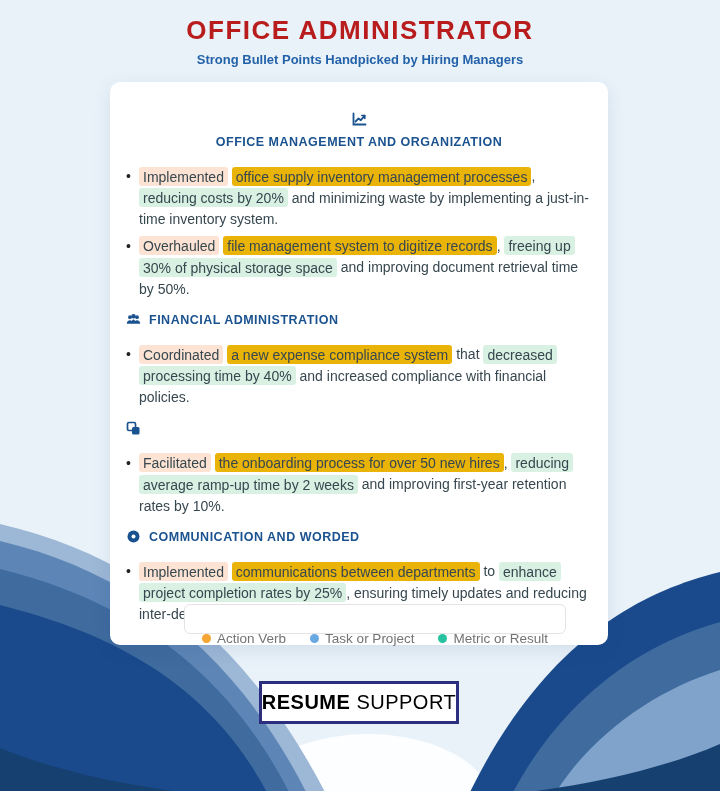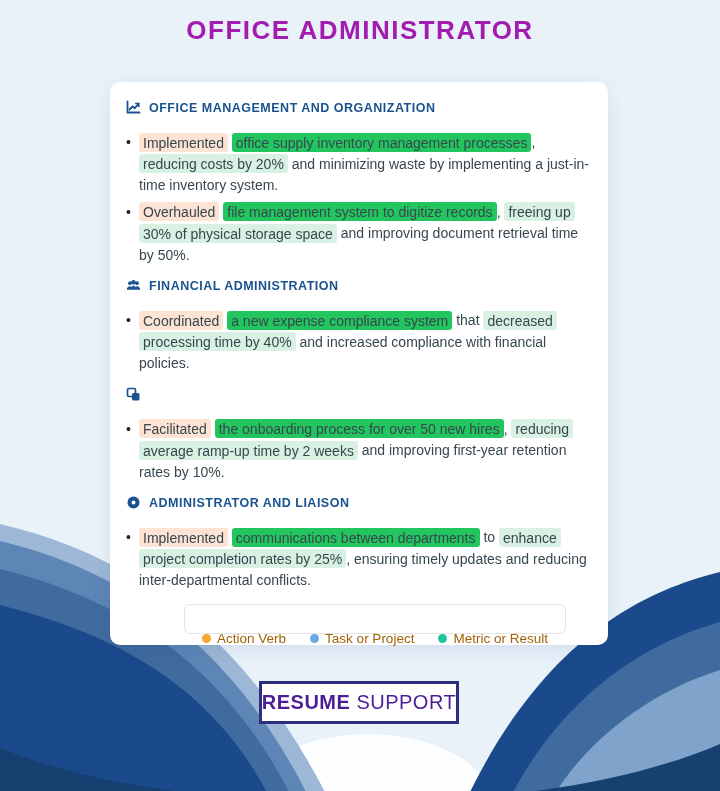--- a/index.html
+++ b/index.html
@@ -8,63 +8,63 @@
     position:relative; width:720px; height:791px; margin:0 auto;
     background:#E9F2F9; overflow:hidden;
     font-family:"Liberation Sans", sans-serif;
   }
   .waves { position:absolute; inset:0; z-index:1; }
   .waves svg { display:block; width:100%; height:100%; }
 
   .header { position:absolute; top:0; left:0; width:100%; text-align:center; z-index:2; }
   .title {
     margin-top:15px; font-size:26px; font-weight:800; letter-spacing:1.5px;
-    color:#a21caf;
+    color:#b91c1c;
   }
   .subtitle { margin-top:6px; font-size:13px; font-weight:700; color:#2362A9; }
 
   .card {
     position:absolute; left:110px; top:82px; width:498px; height:563px;
     background:#ffffff; border-radius:10px; z-index:2;
     box-shadow:0 5px 18px rgba(20,60,120,.10);
     padding:18px 16px; 
   }
   .section-heading {
     display:flex; align-items:center; gap:8px;
     color:#1A528F; font-size:12.5px; font-weight:800; letter-spacing:.5px;
     margin-top:12px;
   }
-  .section:first-child .section-heading { margin-top:0; }
+  .section:first-child .section-heading { margin-top:12px;flex-direction:column; }
   .section-heading svg { flex:0 0 auto; display:block; }
   .bullets { margin-top:17px; }
   .bullet { display:flex; gap:7px; font-size:14px; line-height:21.5px; color:#37474F; margin-top:5px; }
   .bullet:first-child { margin-top:0; }
   .bullet .marker { flex:0 0 auto; color:#222; width:6px; }
   .bullet p { flex:1 1 auto; }
   .hl {
     padding:1.5px 4px; border-radius:3px;
     -webkit-box-decoration-break:clone; box-decoration-break:clone;
   }
   .hl-action { background:#FCE3D3; }
-  .hl-task   { background:#22c55e; }
+  .hl-task   { background:#eab308; }
   .hl-metric { background:#D9F1E3; }
 
   .legend {
     position:absolute; left:74px; bottom:11px; width:382px; height:30px;
     background:#fff; border:1px solid #E4E4E4; border-radius:6px;
     display:flex; align-items:center; justify-content:center; gap:24px;
   }
-  .legend-item { display:flex; align-items:center; gap:6px; font-size:13.5px; font-weight:500; color:#a16207;margin-top:38px; }
+  .legend-item { display:flex; align-items:center; gap:6px; font-size:13.5px; font-weight:500; color:#737373;margin-top:38px; }
   .legend-dot { width:9px; height:9px; border-radius:50%; }
 
   .logo {
     position:absolute; left:259px; top:681px; width:200px; height:43px; z-index:3;
     background:#fff; border:3px solid #2B2F7E;
     display:flex; align-items:center; justify-content:center; gap:6px;
-    color:#4c1d95; font-size:20px; letter-spacing:.5px;
+    color:#000000; font-size:20px; letter-spacing:.5px;
   }
   .logo .bold { font-weight:800; }
   .logo .reg  { font-weight:400; }
 </style>
 </head>
 <body>
 
 <div class="page">
 
   <div class="waves">
@@ -79,20 +79,21 @@
       <path d="M720,572 C630,594 540,650 470,792 L470,900 L730,900 Z" fill="#1A4A8C"></path>
       <path d="M720,622 C640,644 560,700 510,798 L510,900 L730,900 Z" fill="#3F6B9F"></path>
       <path d="M720,670 C650,692 585,740 550,802 L550,900 L730,900 Z" fill="#7FA3CB"></path>
 
       <path d="M0,748 C180,822 540,822 720,744 L720,900 L0,900 Z" fill="#16406F"></path>
     </svg>
   </div>
 
   <div class="header">
     <div class="title">OFFICE ADMINISTRATOR</div>
+    <div class="subtitle">Strong Bullet Points Handpicked by Hiring Managers</div>
   </div>
 
   <div class="card">
     <div>
         <div class="section">
           <div class="section-heading">
             <svg width="15" height="15" viewBox="0 0 15 15">
               <path d="M1.5,1.5 V12.5 H13.5" stroke="#1A528F" stroke-width="1.8" fill="none" stroke-linecap="round"></path>
               <path d="M3.5,9.5 L6.5,6.5 L8.8,8.2 L12.5,3.8" stroke="#1A528F" stroke-width="1.8" fill="none" stroke-linecap="round" stroke-linejoin="round"></path>
               <path d="M9.8,3.5 H12.8 V6.5" fill="none" stroke="#1A528F" stroke-width="1.6" stroke-linecap="round" stroke-linejoin="round"></path>
@@ -140,21 +141,21 @@
               <p><span class="hl hl-action">Facilitated</span> <span class="hl hl-task">the onboarding process for over 50 new hires</span>, <span class="hl hl-metric">reducing average ramp-up time by 2 weeks</span> and improving first-year retention rates by 10%.</p>
             </div>
           </div>
         </div>
         <div class="section">
           <div class="section-heading">
             <svg width="15" height="15" viewBox="0 0 15 15">
               <circle cx="7.5" cy="7.5" r="6" fill="#1A528F"></circle>
               <circle cx="7.5" cy="7.5" r="2" fill="#ffffff"></circle>
             </svg>
-            <span>ADMINISTRATOR AND LIAISON</span>
+            <span>COMMUNICATION AND WORDED</span>
           </div>
           <div class="bullets">
             <div class="bullet">
               <span class="marker">•</span>
               <p><span class="hl hl-action">Implemented</span> <span class="hl hl-task">communications between departments</span> to <span class="hl hl-metric">enhance project completion rates by 25%</span>, ensuring timely updates and reducing inter-departmental conflicts.</p>
             </div>
           </div>
         </div>
       </div>
 

